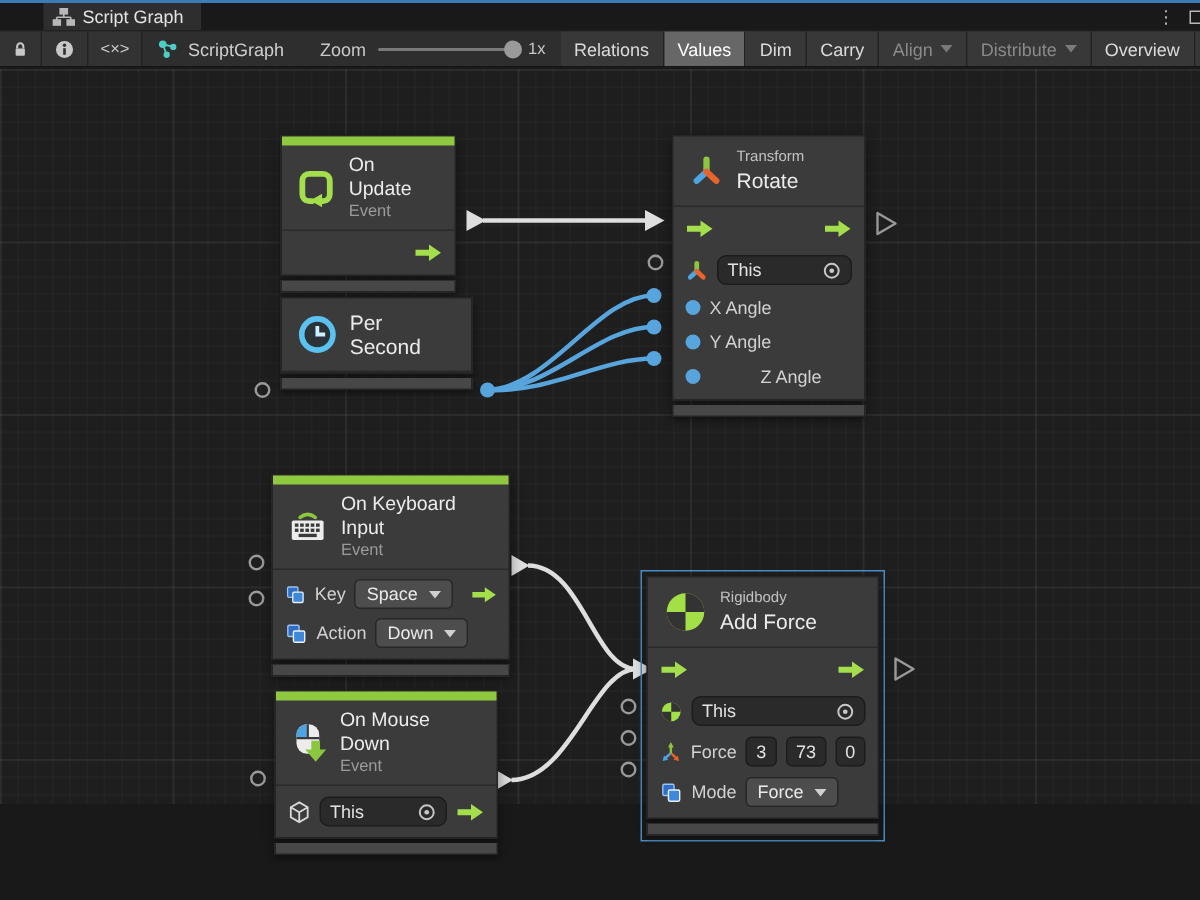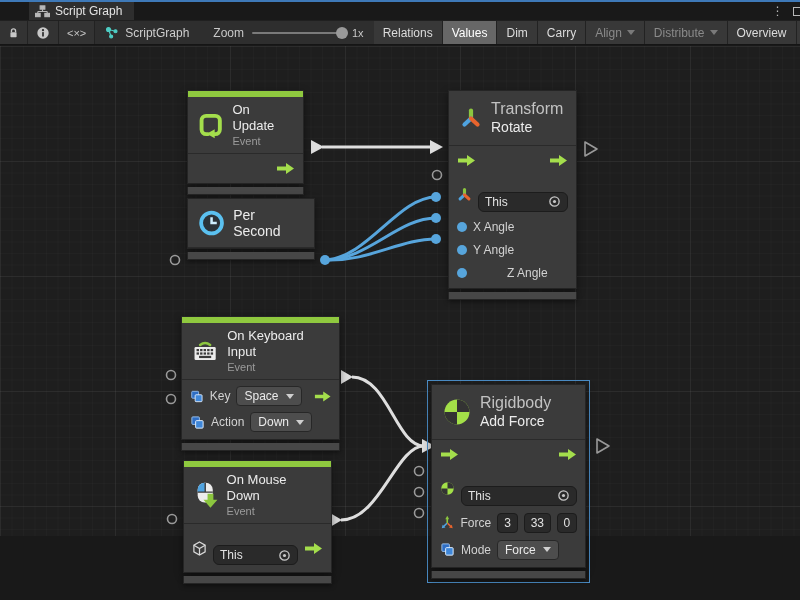--- a/index.html
+++ b/index.html
@@ -53,29 +53,29 @@
   .node { position:absolute; }
   .node.selected { border:1px solid #4B8DC6; padding:3px; }
   .node-main { background:#3B3B3B; border:1px solid #252525; box-shadow:0 3px 8px rgba(0,0,0,0.45); }
   .node-footer { height:8px; background:#474747; border:1px solid #252525; border-top:none; margin-top:3px;
     box-shadow:0 2px 5px rgba(0,0,0,0.4); }
   .ebar { height:6px; background:#8FC93F; }
   .nhead { display:flex; align-items:center; gap:8px; padding:5px 9px; border-bottom:1px solid #2A2A2A; }
   .nhead .tcol { display:flex; flex-direction:column; line-height:1.25; }
   .ntitle { color:#ECECEC; font-size:13px; }
   .nsub { color:#9B9B9B; font-size:11px; }
-  .ngroup { color:#C2C2C2; font-size:16px; }
+  .ngroup { color:#C2C2C2; font-size:10px; }
   .ntitle-lg { color:#ECECEC; font-size:14px; }
   .nrow { display:flex; align-items:center; gap:6px; padding:3px 8px; color:#D2D2D2; font-size:12px; }
   .nrow.ctrl { padding:8px 8px; }
   .spacer { flex:1; }
   .port-dot { width:10px; height:10px; border-radius:50%; background:#57A5DC; flex:none; }
   .field { flex:1; display:flex; align-items:center; justify-content:space-between; gap:4px;
     background:#2A2A2A; border:1px solid #1C1C1C; border-radius:6px; padding:2px 6px;
-    color:#E2E2E2; font-size:12px;margin-top:14px; }
+    color:#E2E2E2; font-size:12px; }
   .numfield { background:#2A2A2A; border:1px solid #1C1C1C; border-radius:4px; padding:2px 6px;
     color:#E2E2E2; font-size:12px; text-align:center; }
   .dropdown { display:flex; align-items:center; gap:7px; background:#4D4D4D; border:1px solid #272727;
     border-radius:4px; padding:2px 7px; color:#EAEAEA; font-size:12px; }
   .dropdown .caret { border-top-color:#D0D0D0; }
   svg { display:block; }
 </style>
 </head>
 <body>
 
@@ -396,21 +396,21 @@
               <path d="M9 9.5 V4.5" stroke="#8CC63F" stroke-width="2"></path>
               <polygon points="9,0.5 6.6,5 11.4,5" fill="#8CC63F"></polygon>
               <path d="M8 10.5 L4.8 13.7" stroke="#4FA3E0" stroke-width="2"></path>
               <polygon points="2.2,16.3 3.3,11.7 6.8,15.2" fill="#4FA3E0"></polygon>
               <path d="M10 10.5 L13.2 13.7" stroke="#E8642D" stroke-width="2"></path>
               <polygon points="15.8,16.3 14.7,11.7 11.2,15.2" fill="#E8642D"></polygon>
             </g>
           </svg>
           <span>Force</span>
           <span class="numfield" style="min-width:18px;">3</span>
-          <span class="numfield" style="min-width:26px;">33</span>
+          <span class="numfield" style="min-width:26px;">73</span>
           <span class="numfield" style="min-width:18px;">0</span>
         </div>
         <div class="nrow" style="padding-top:4px; padding-bottom:7px;">
           <svg width="15" height="15" viewBox="0 0 16 16">
             <rect x="2" y="2" width="8" height="8" rx="1" fill="#2F6EC4" stroke="#9CC3EF" stroke-width="1"></rect>
             <rect x="6" y="6" width="8" height="8" rx="1" fill="#3F87D9" stroke="#E8F2FF" stroke-width="1"></rect>
           </svg>
           <span>Mode</span>
           <div class="dropdown">
             <span>Force</span>

